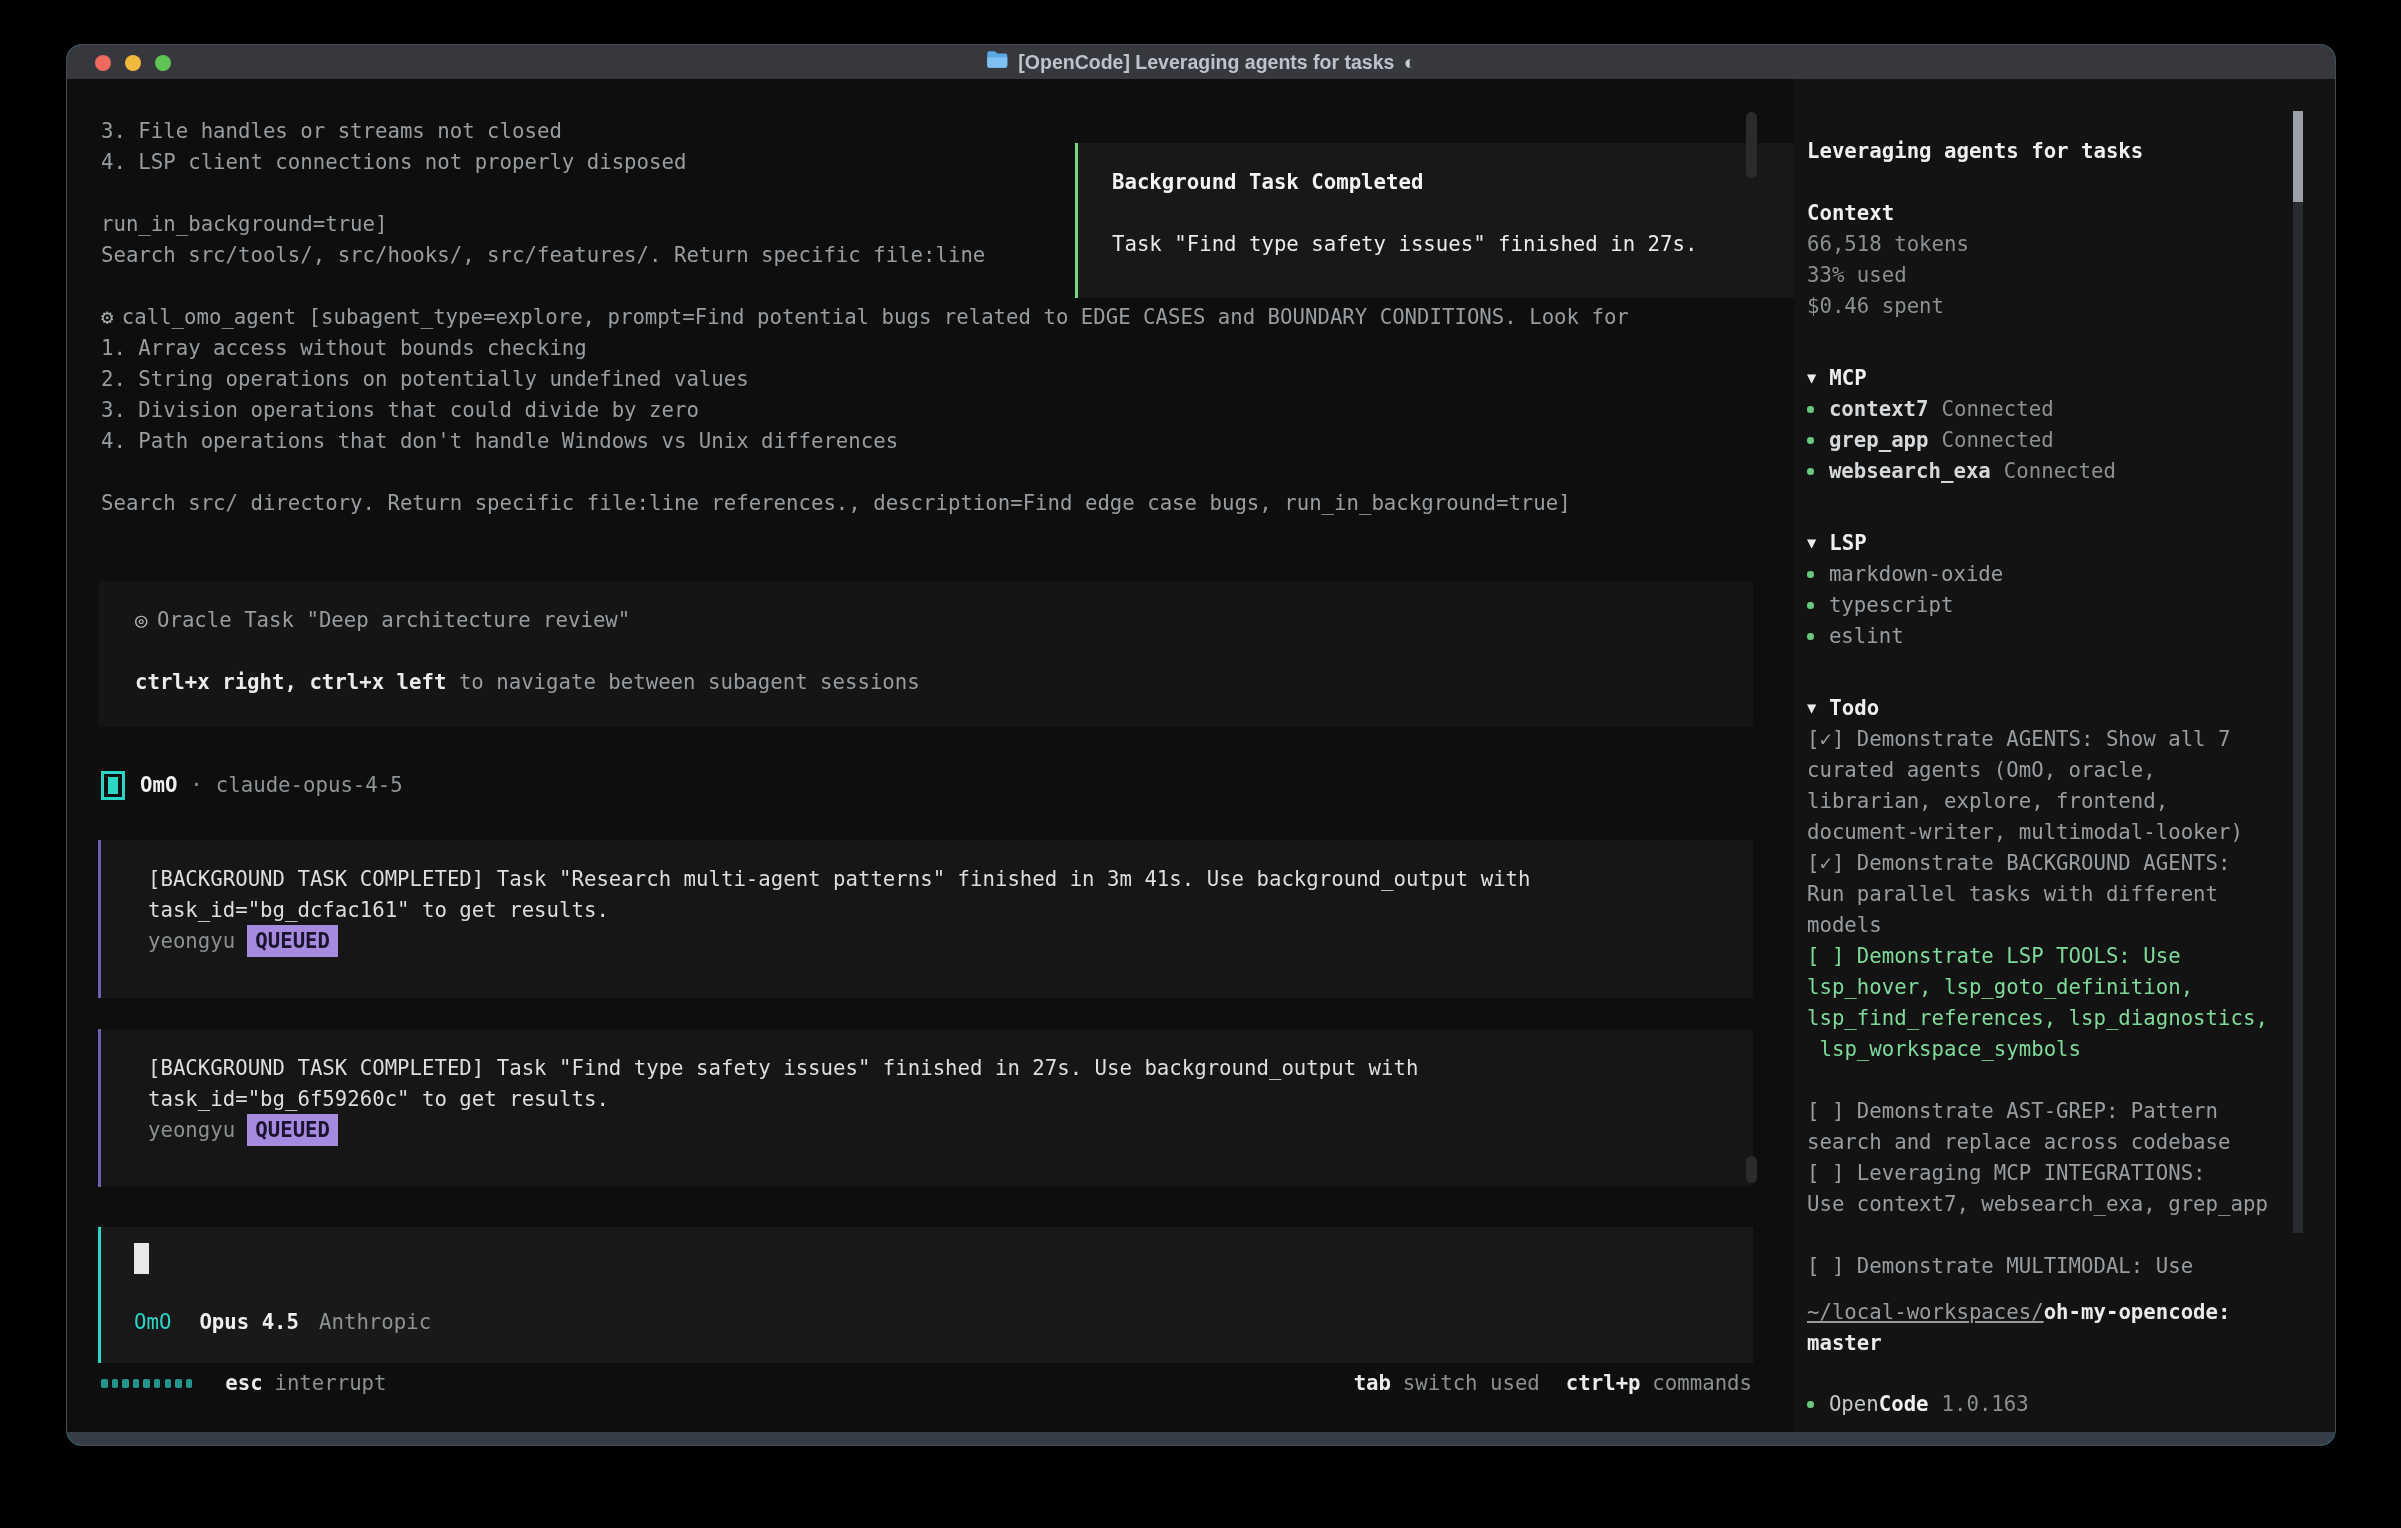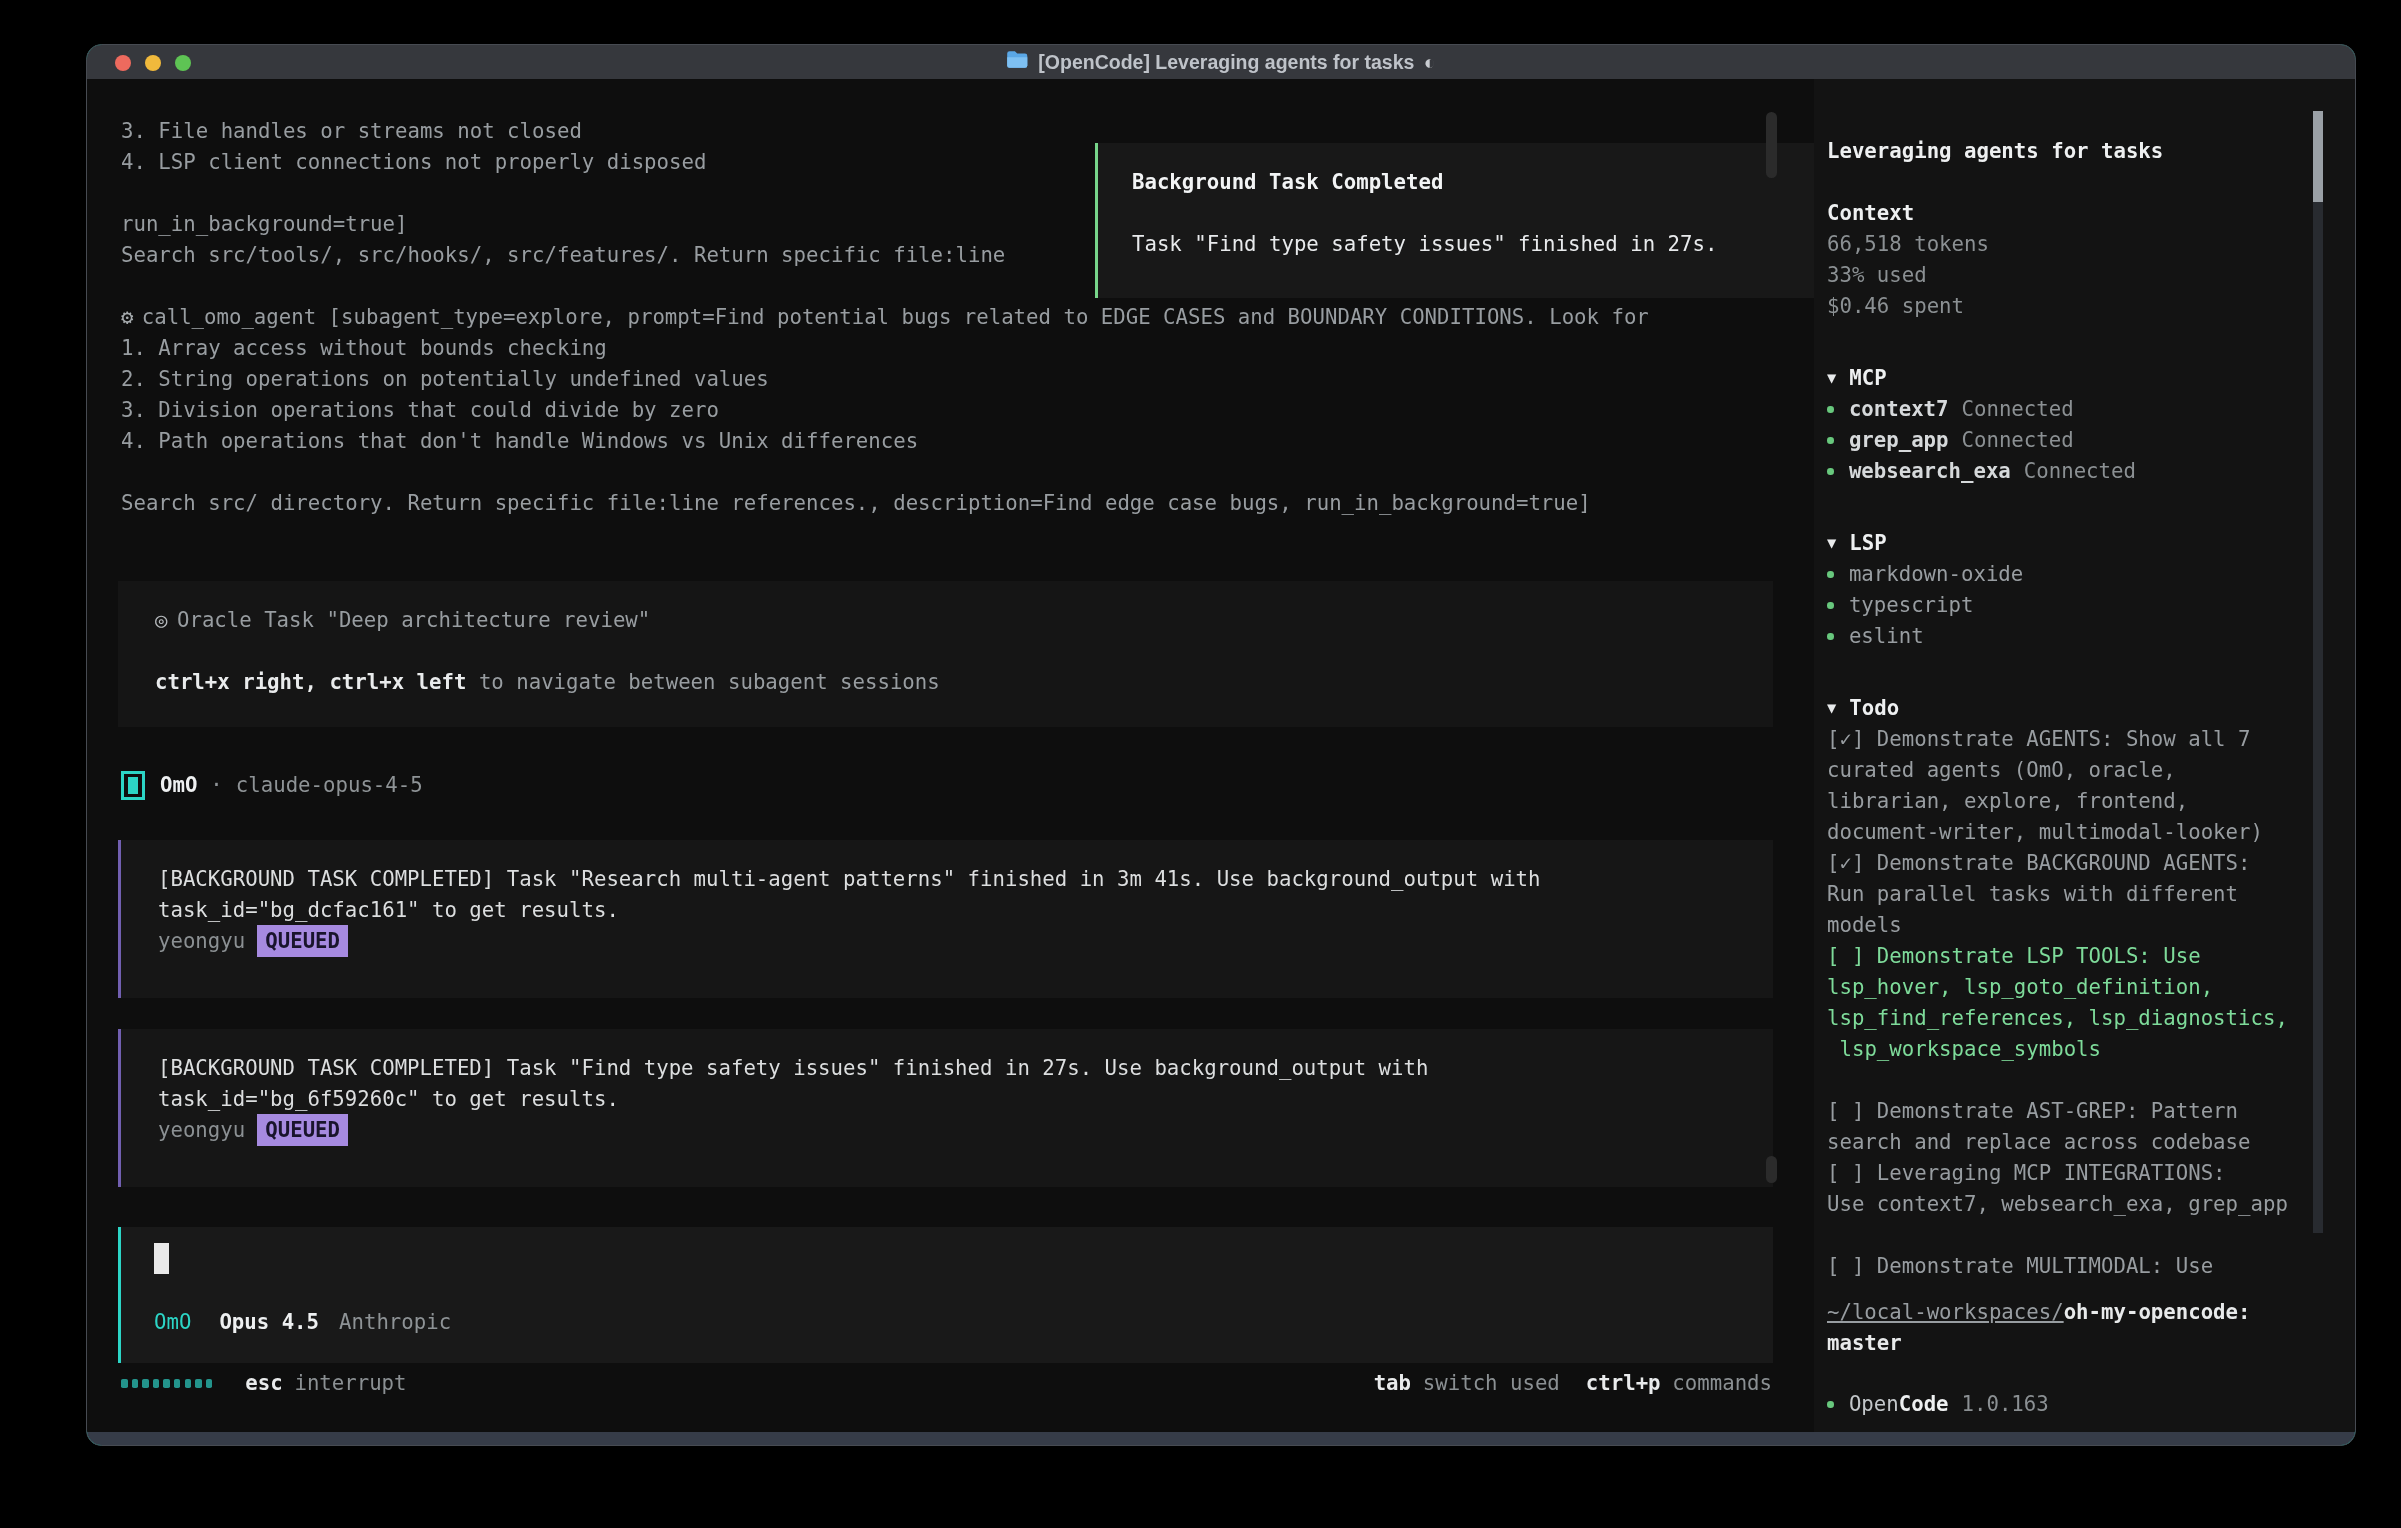--- a/index.html
+++ b/index.html
@@ -1,20 +1,20 @@
 <!DOCTYPE html>
 <html style="font-size:9.5px"><head>
 <meta charset="utf-8">
 <style>
   * { margin:0; padding:0; box-sizing:border-box; }
   html,body { width:2401px; height:1528px; background:#000; overflow:hidden; }
   .mono { font-family:"DejaVu Sans Mono", monospace; font-size:20.7px; line-height:31px; color:#989da1; }
   .window {
     position:absolute; left:66px; top:44px; width:2270px; height:1402px;
-    background:#14b8a6; border:1.2px solid #474b52; border-radius:15.4px; overflow:hidden;margin-left:20px;
+    background:#14b8a6; border:1.2px solid #474b52; border-radius:15.4px; overflow:hidden;
   }
   .titlebar {
     position:absolute; left:0; top:0; right:0; height:34px; background:#36383d;
     display:flex; align-items:center; justify-content:center;
     font-family:"Liberation Sans", sans-serif; font-size:19.5px; font-weight:bold; color:#bfc3c9;
   }
   .traffic { position:absolute; left:28px; top:9.5px; display:flex; gap:14px; }
   .traffic .dot { width:16px; height:16px; border-radius:50%; }
   .dot.red { background:#ed6a5e; } .dot.yellow { background:#f0b93c; } .dot.green { background:#5ec454; }
   .titlewrap { display:flex; align-items:center; gap:9.5px; }
@@ -33,21 +33,21 @@
   .oracle-hint b { color:#e9ebec; font-weight:bold; }
 
   .agent-line { position:absolute; left:34px; top:691px; display:flex; align-items:center; }
   .agent-icon { width:23.6px; height:29.5px; border:3px solid #2cd5c6; display:flex; align-items:center; justify-content:center; margin-right:15.4px; }
   .agent-icon .fill { width:10.6px; height:16.5px; background:#2cd5c6; }
   .agent-name { color:#eef0f1; font-weight:bold; }
   .agent-sep { color:#8e9396; margin:0 13px; }
   .agent-model { color:#8e9396; }
 
   .msg { position:absolute; left:31px; width:1655px; height:158px; background:#161616; border-left:3.5px solid #715fb0; }
-  .msg .body { position:absolute; left:37px; top:23.6px; }
+  .msg .body { position:absolute; left:47px; top:23.6px; }
   .msg .mline { white-space:pre; color:#dcdedf; }
   .msg .authorline { display:flex; align-items:center; gap:11.8px; height:31px; }
   .msg .author { color:#8b9093; }
   .badge { background:#a68ae0; color:#19142c; font-weight:bold; padding:0.6px 8.3px; }
 
   .inputbox { position:absolute; left:31px; top:1148px; width:1655px; height:136px; background:#191919; border-left:3.5px solid #2cd5c6; }
   .cursor { position:absolute; left:33px; top:16px; width:15.4px; height:31px; background:#e9e9e9; }
   .input-meta { position:absolute; left:33px; top:80px; display:flex; align-items:center; }
   .im-agent { color:#2cd5c6; }
   .im-model { color:#eef0f1; font-weight:bold; margin-left:28px; }

